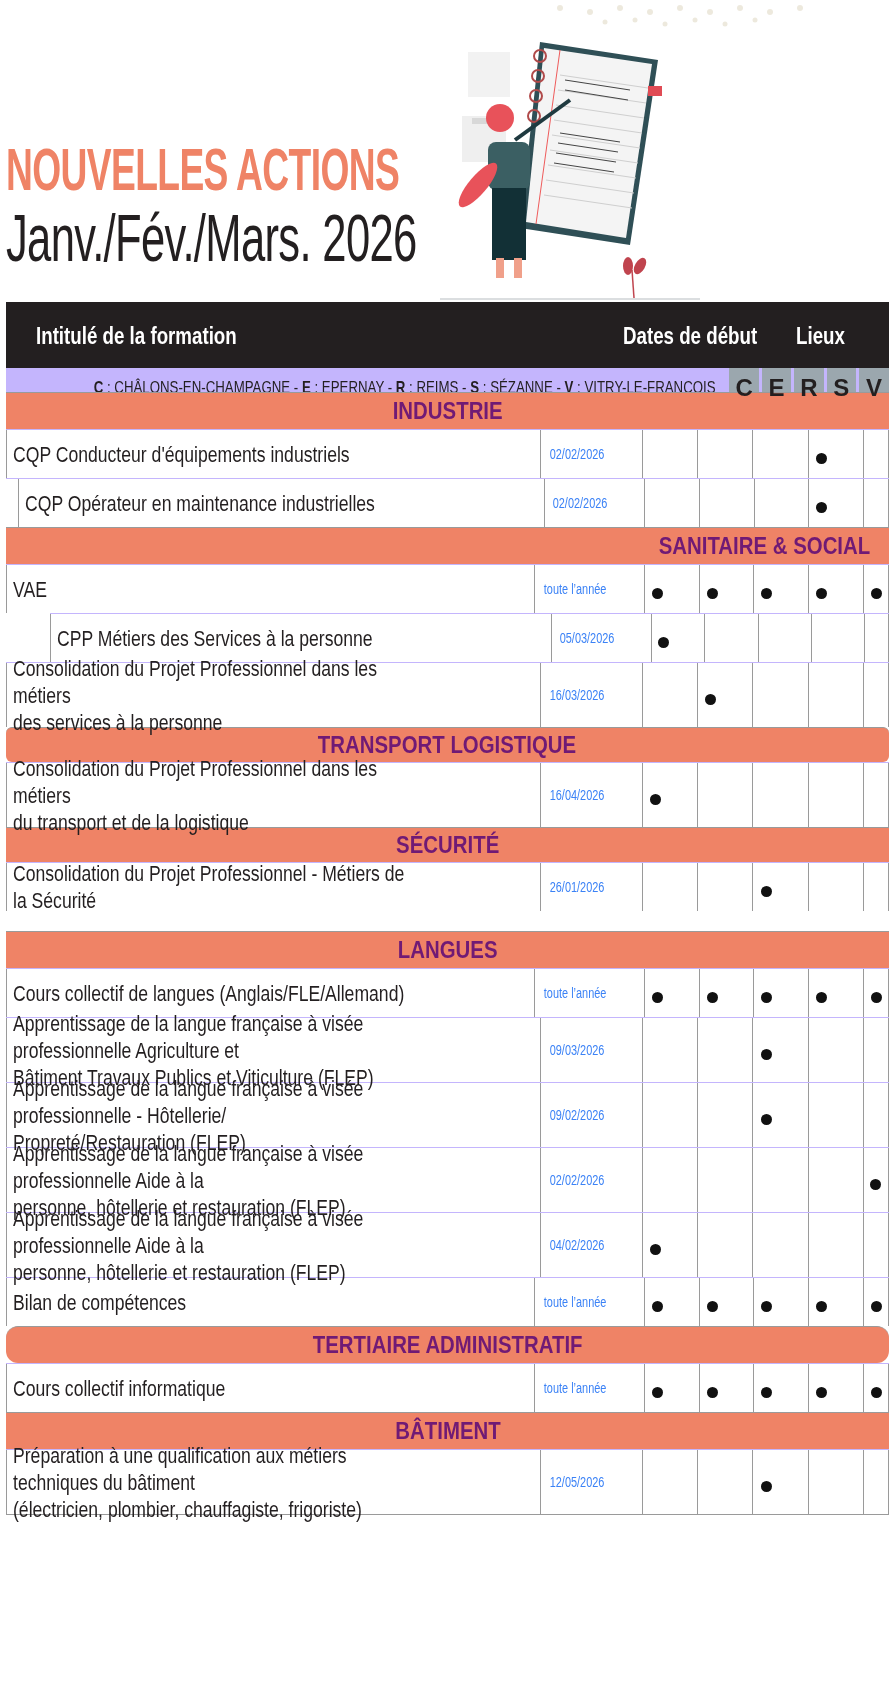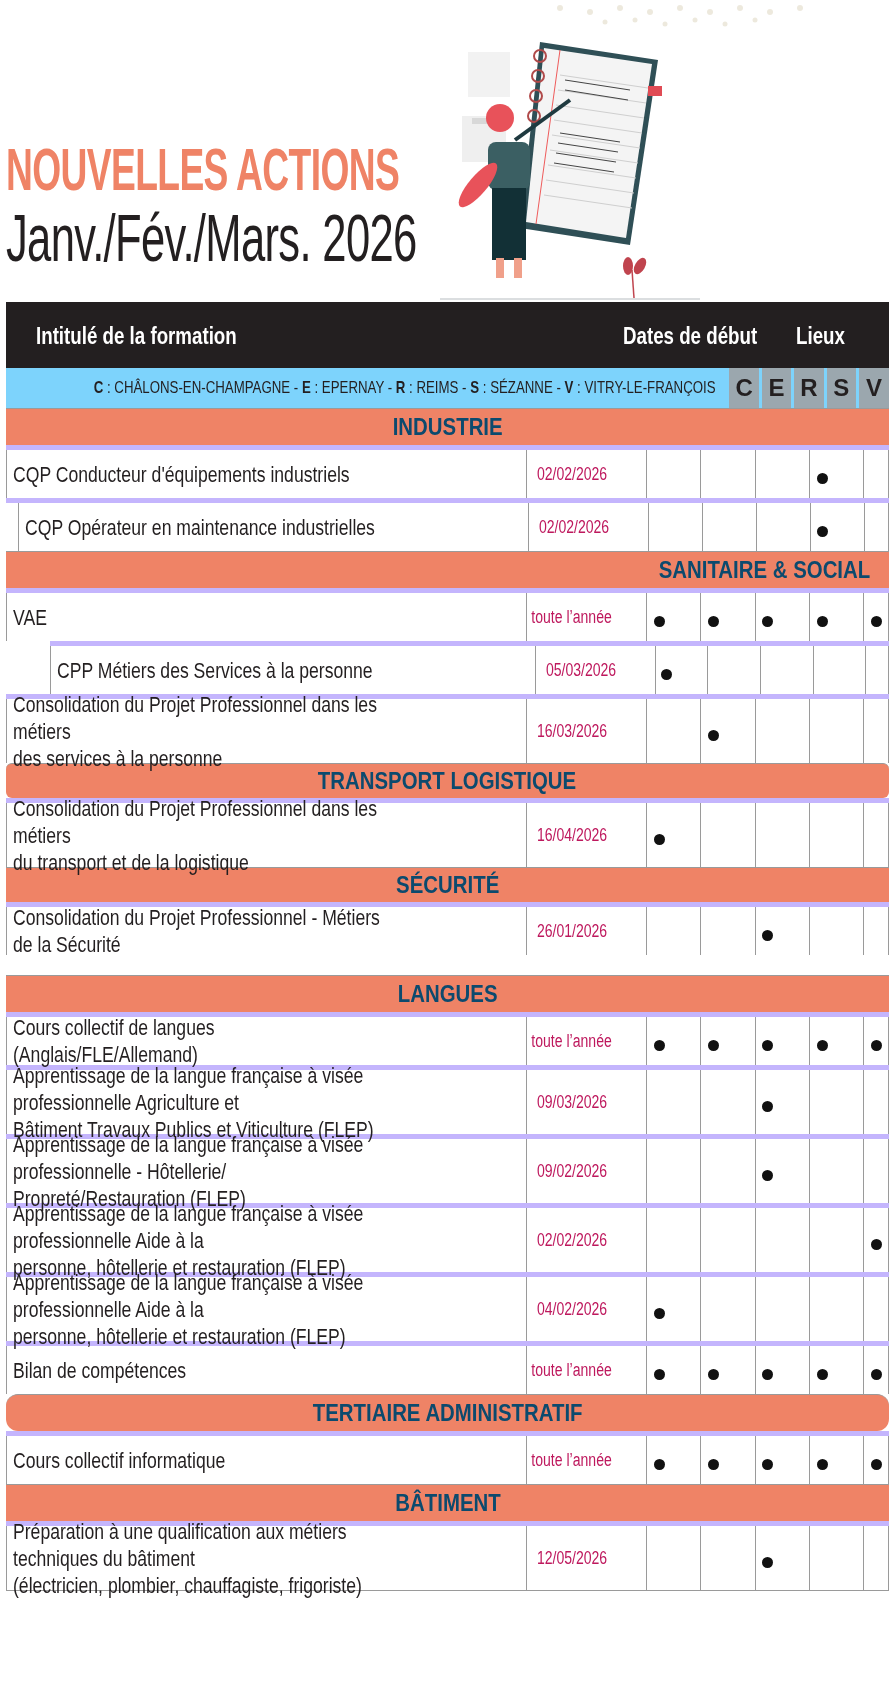--- a/index.html
+++ b/index.html
@@ -13,40 +13,40 @@
   .title-sub { position:absolute; left:6px; top:205px; font-family:"Liberation Sans", sans-serif;
     font-size:66px; font-weight:normal; color:#231f20; letter-spacing:-1px;
     transform: scaleX(0.66); transform-origin:left top; white-space:nowrap; line-height:66px; }
   .illustration { position:absolute; left:440px; top:0px; width:400px; height:302px; }
 
   
   .table { position:absolute; left:6px; top:302px; width:883px; }
   .hdr { height:66px; background:#231f20; color:#fff; position:relative; }
   .hdr span { position:absolute; top:20px; font-weight:bold; font-size:24px; white-space:nowrap;
     transform: scaleX(0.78); transform-origin:left top; }
-  .legend { height:40px; background:#7dd3fc; position:relative; display:flex; }
+  .legend { height:24px; background:#c4b5fd; position:relative; display:flex; }
   .legend-text { width:721px; font-size:17px; line-height:40px; text-align:center; white-space:nowrap;
     overflow:hidden; }
   .legend-text .inner { display:inline-block; transform: scaleX(0.78); }
   .legend-text b { font-weight:bold; }
   .loc-head { width:32px; margin-left:3px; background:#9ba7ae; font-weight:bold; font-size:24px;
     color:#231f20; text-align:center; line-height:40px; }
   .loc-head:first-of-type { margin-left:3px; }
 
-  .section { background:#ef8366; color:#0c4a6e; font-weight:bold; text-align:center; font-size:24px;
+  .section { background:#ef8366; color:#701a75; font-weight:bold; text-align:center; font-size:24px;
     border-top:1px solid #9a9a9a; white-space:nowrap; overflow:hidden; }
   .section .inner { display:inline-block; transform: scaleX(0.85); }
 
-  .row { display:flex; border-top:5px solid #c4b5fd; background:#fff;gap:29px; }
+  .row { display:flex; border-top:1px solid #c4b5fd; background:#fff;gap:29px; }
   .row .c-title { width:630px; border-left:1px solid #9a9a9a; padding-left:6px; box-sizing:border-box;
     display:flex; align-items:center; font-size:22px; line-height:27px; }
   .row .c-title .inner { display:inline-block; transform: scaleX(0.80); transform-origin:left center;
     white-space:pre-line; }
   .row .c-date { width:91px; border-left:1px solid #9a9a9a; box-sizing:border-box; display:flex;
-    align-items:center; justify-content:center; font-size:18px; color:#be185d; white-space:nowrap; }
+    align-items:center; justify-content:center; font-size:14px; color:#3b82f6; white-space:nowrap; }
   .row .c-date .inner { display:inline-block; transform: scaleX(0.78); }
   .row .c-loc { width:32.4px; border-left:1px solid #9a9a9a; box-sizing:border-box; display:flex;
     align-items:center; justify-content:center; font-size:16px; }
   .row .c-loc:last-child { border-right:1px solid #9a9a9a; }
   .dot { width:11px; height:11px; border-radius:50%; background:#111; display:none; margin-top:8px; }
   .dot.on { display:block; }
   .table-bottom { border-top:1px solid #9a9a9a; }
 </style>
 </head>
 <body>

